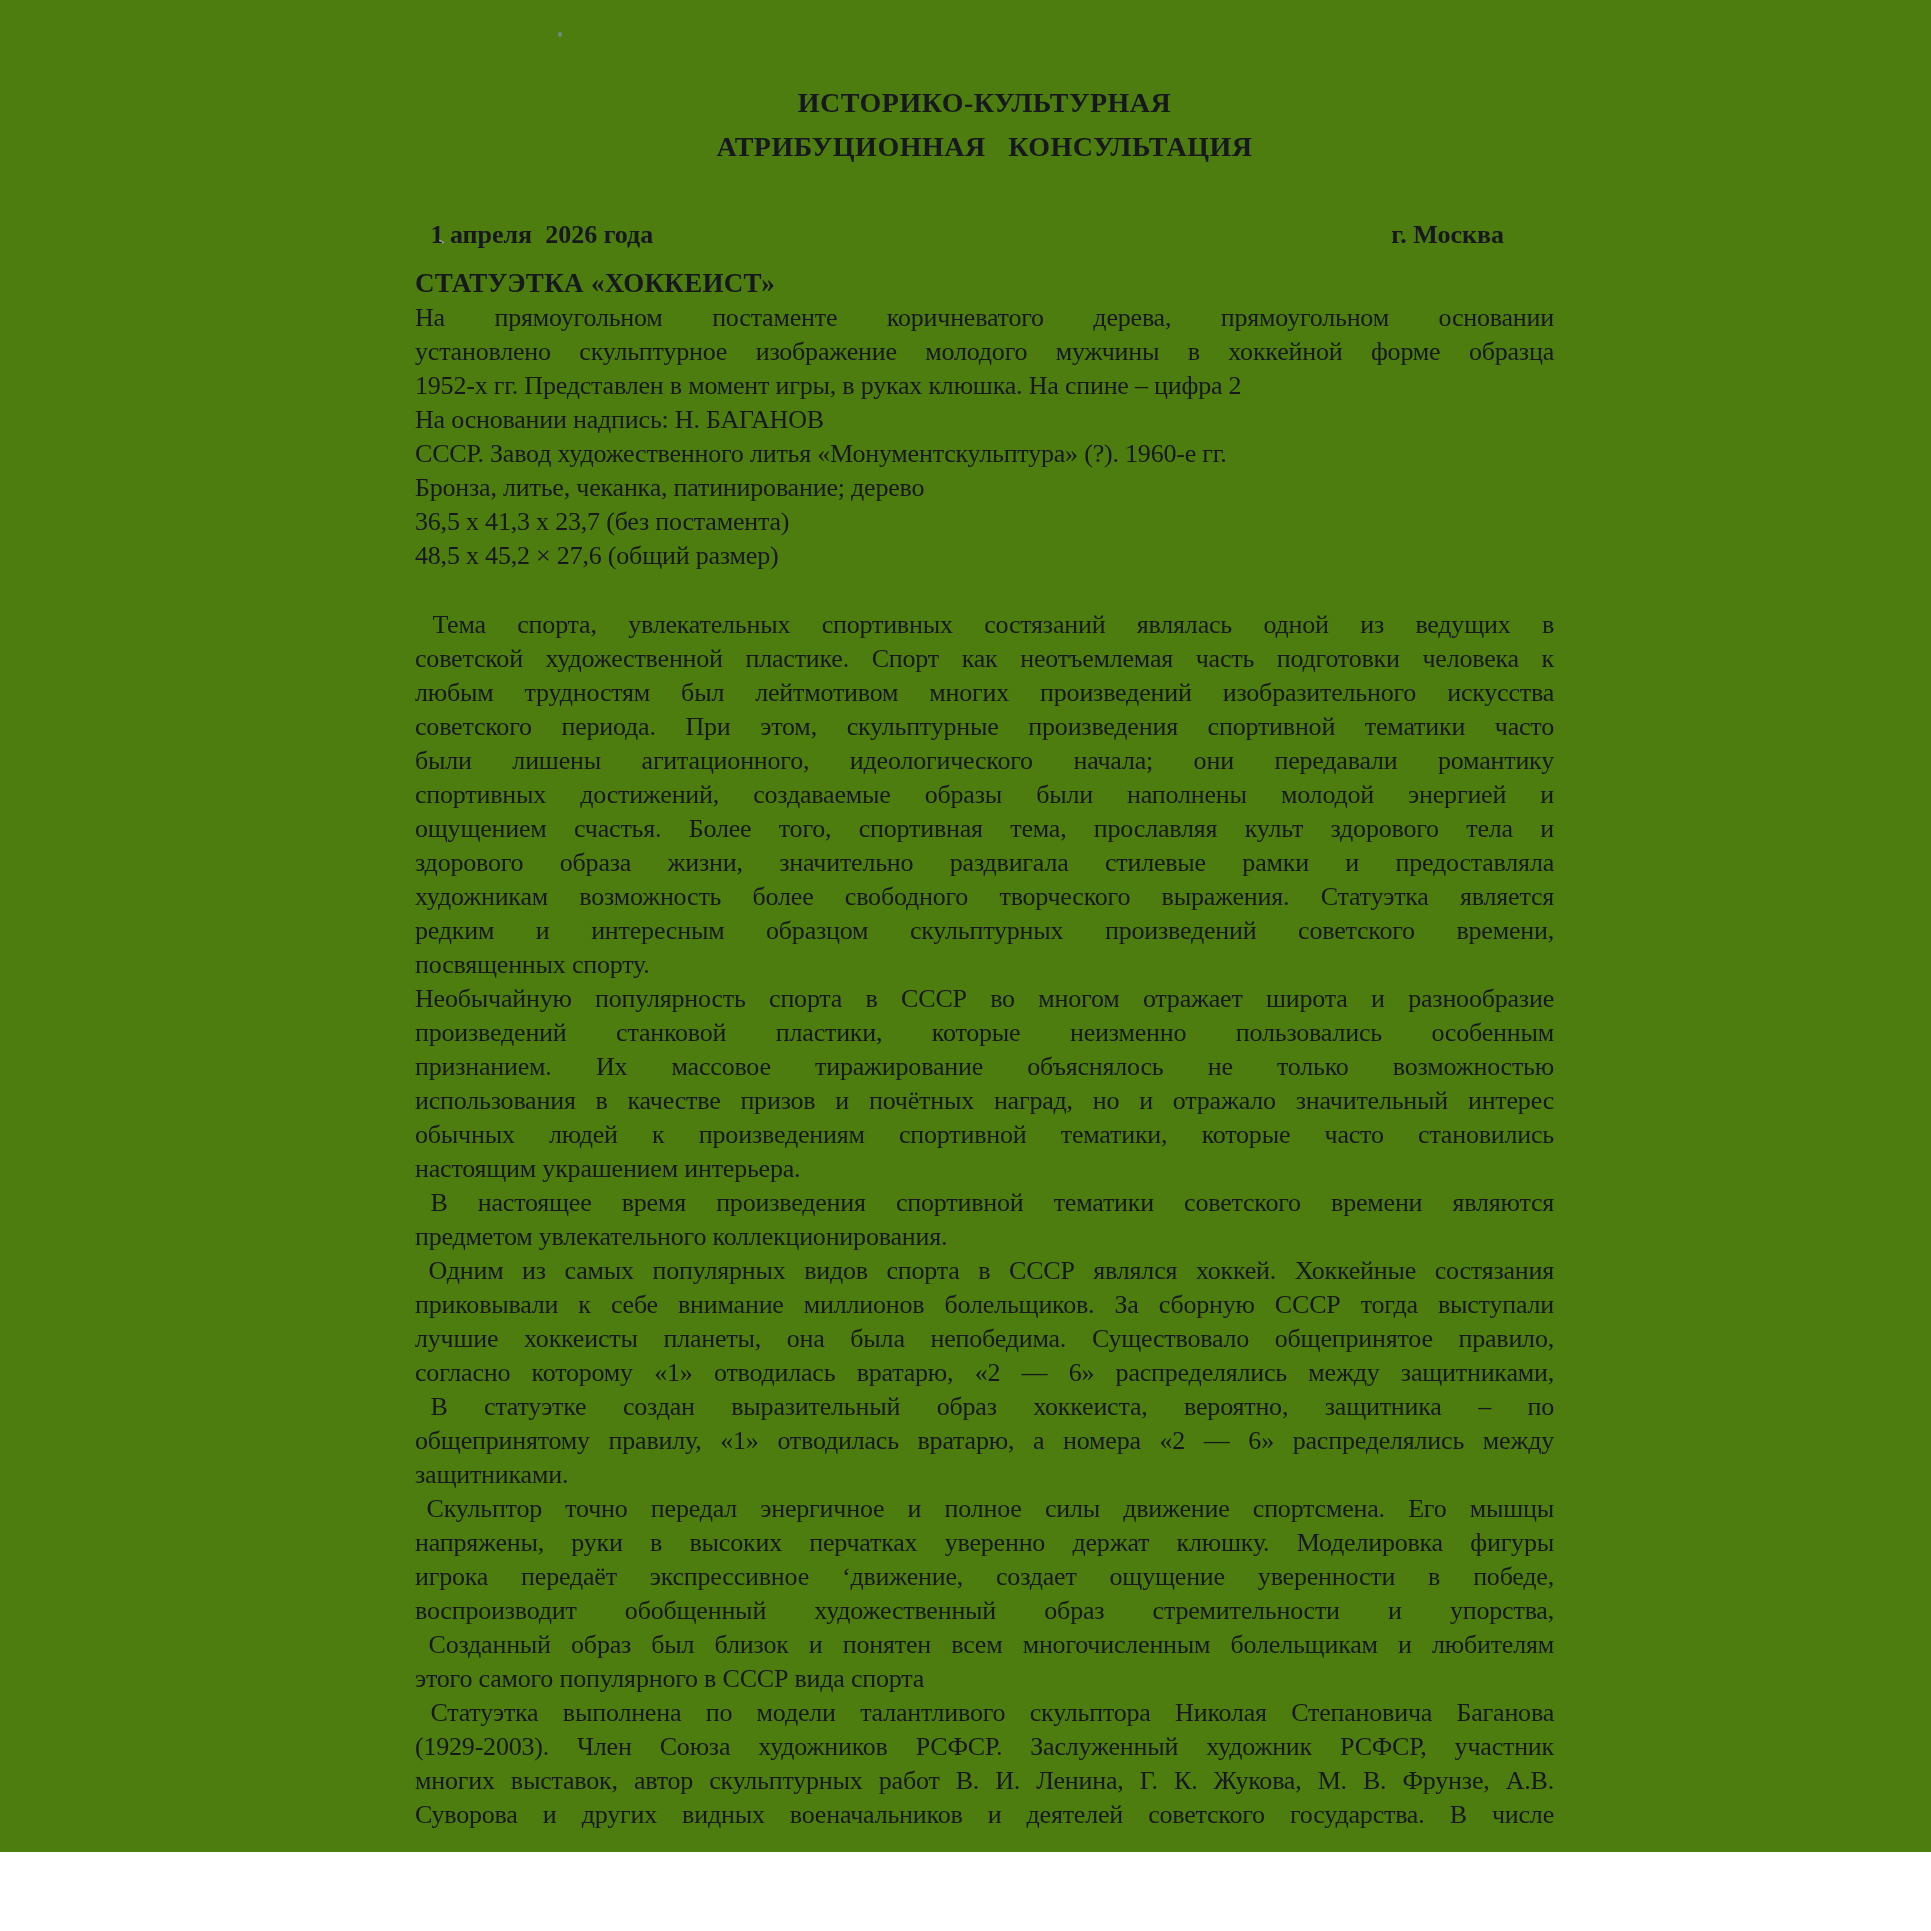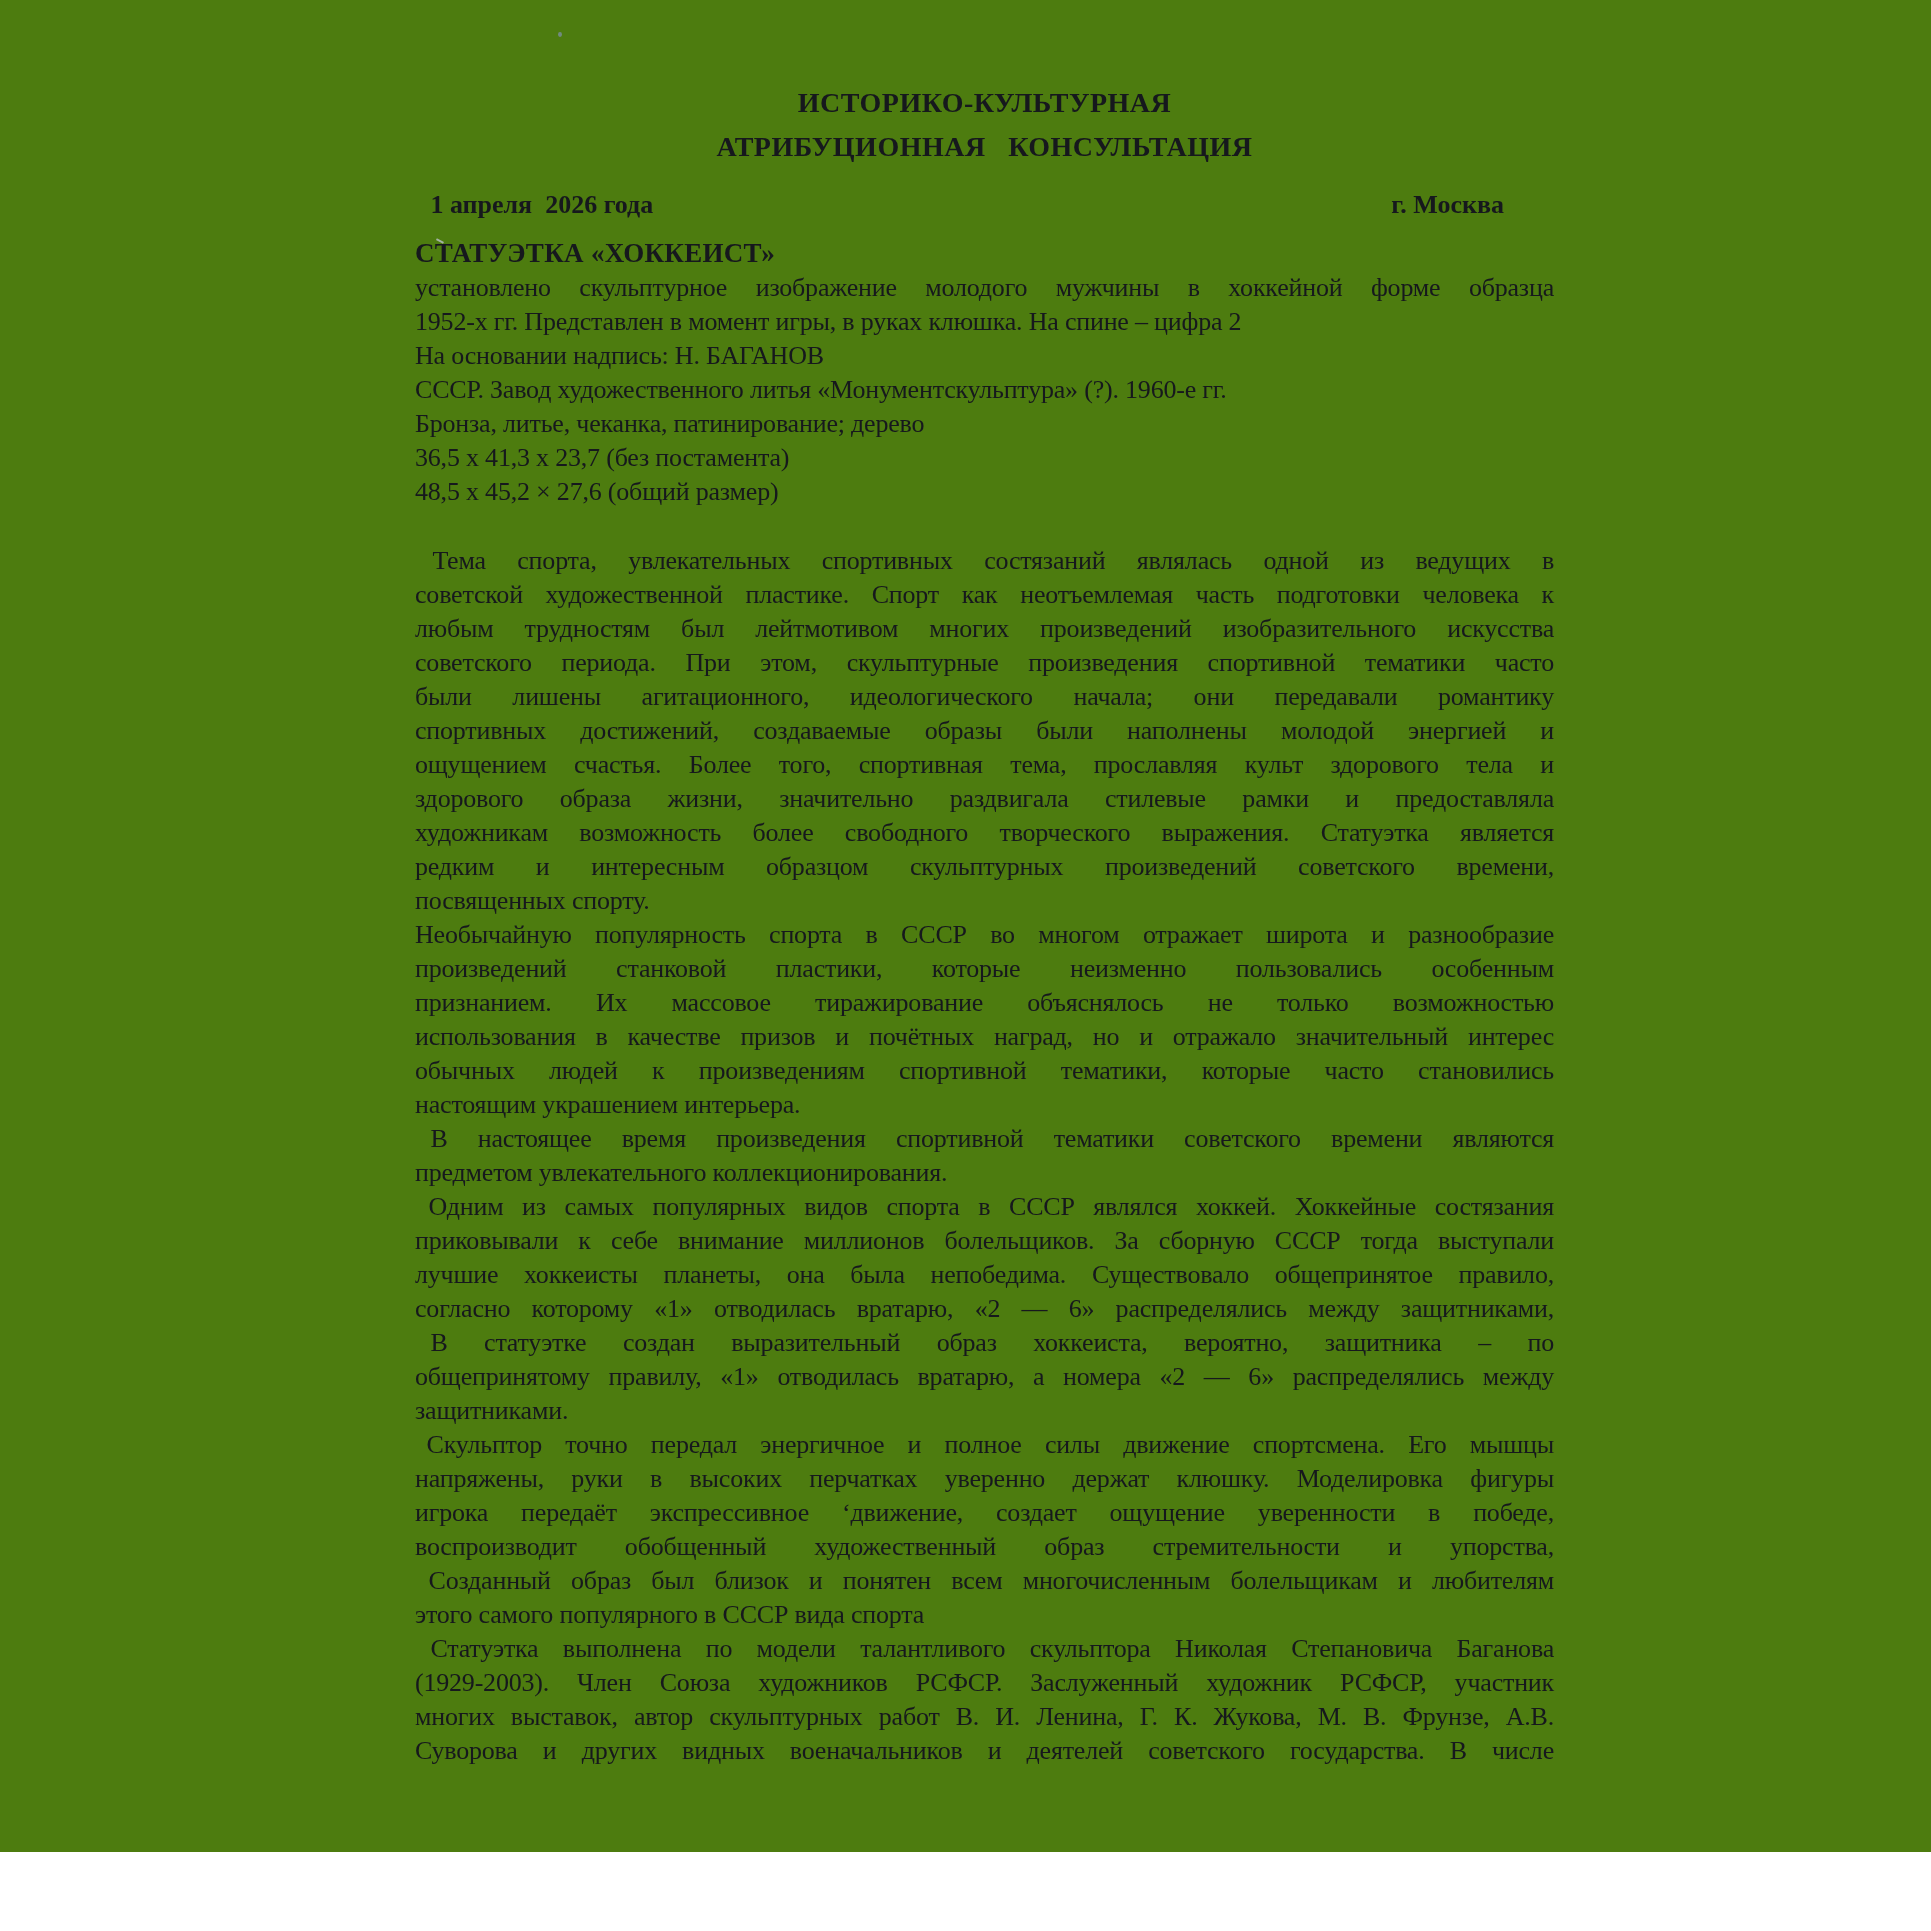--- a/index.html
+++ b/index.html
@@ -24,21 +24,21 @@
   }
   .title {
     text-align: center;
     font-weight: bold;
     font-size: 28px;
     line-height: 44px;
     letter-spacing: 0.5px;
   }
   .prespace { white-space: pre; }
   .daterow {
-    margin-top: 20px;
+    margin-top: 50px;
     display: flex;
     justify-content: space-between;
     font-weight: bold;
     font-size: 26px;
     line-height: 31px;
     padding-left: 15.4px;
     padding-right: 50px;
   }
   .objhead {
     margin-top: 16px;
@@ -92,20 +92,21 @@
 
     <div class="daterow">
       <span class="prespace">1 апреля  2026 года</span>
       <span>г. Москва</span>
     </div>
 
     <div class="objhead">СТАТУЭТКА «ХОККЕИСТ»</div>
 
     <div id="desc">
         <div class="para">
+          <div class="line">На прямоугольном постаменте коричневатого дерева, прямоугольном основании</div>
           <div class="line">установлено скульптурное изображение молодого мужчины в хоккейной форме образца</div>
           <div class="line last">1952-х гг. Представлен в момент игры, в руках клюшка.  На спине – цифра 2</div>
         </div>
         <div class="para">
           <div class="line last">На основании надпись: Н. БАГАНОВ</div>
         </div>
         <div class="para">
           <div class="line last">СССР. Завод художественного литья «Монументскульптура» (?). 1960-е гг.</div>
         </div>
         <div class="para">

